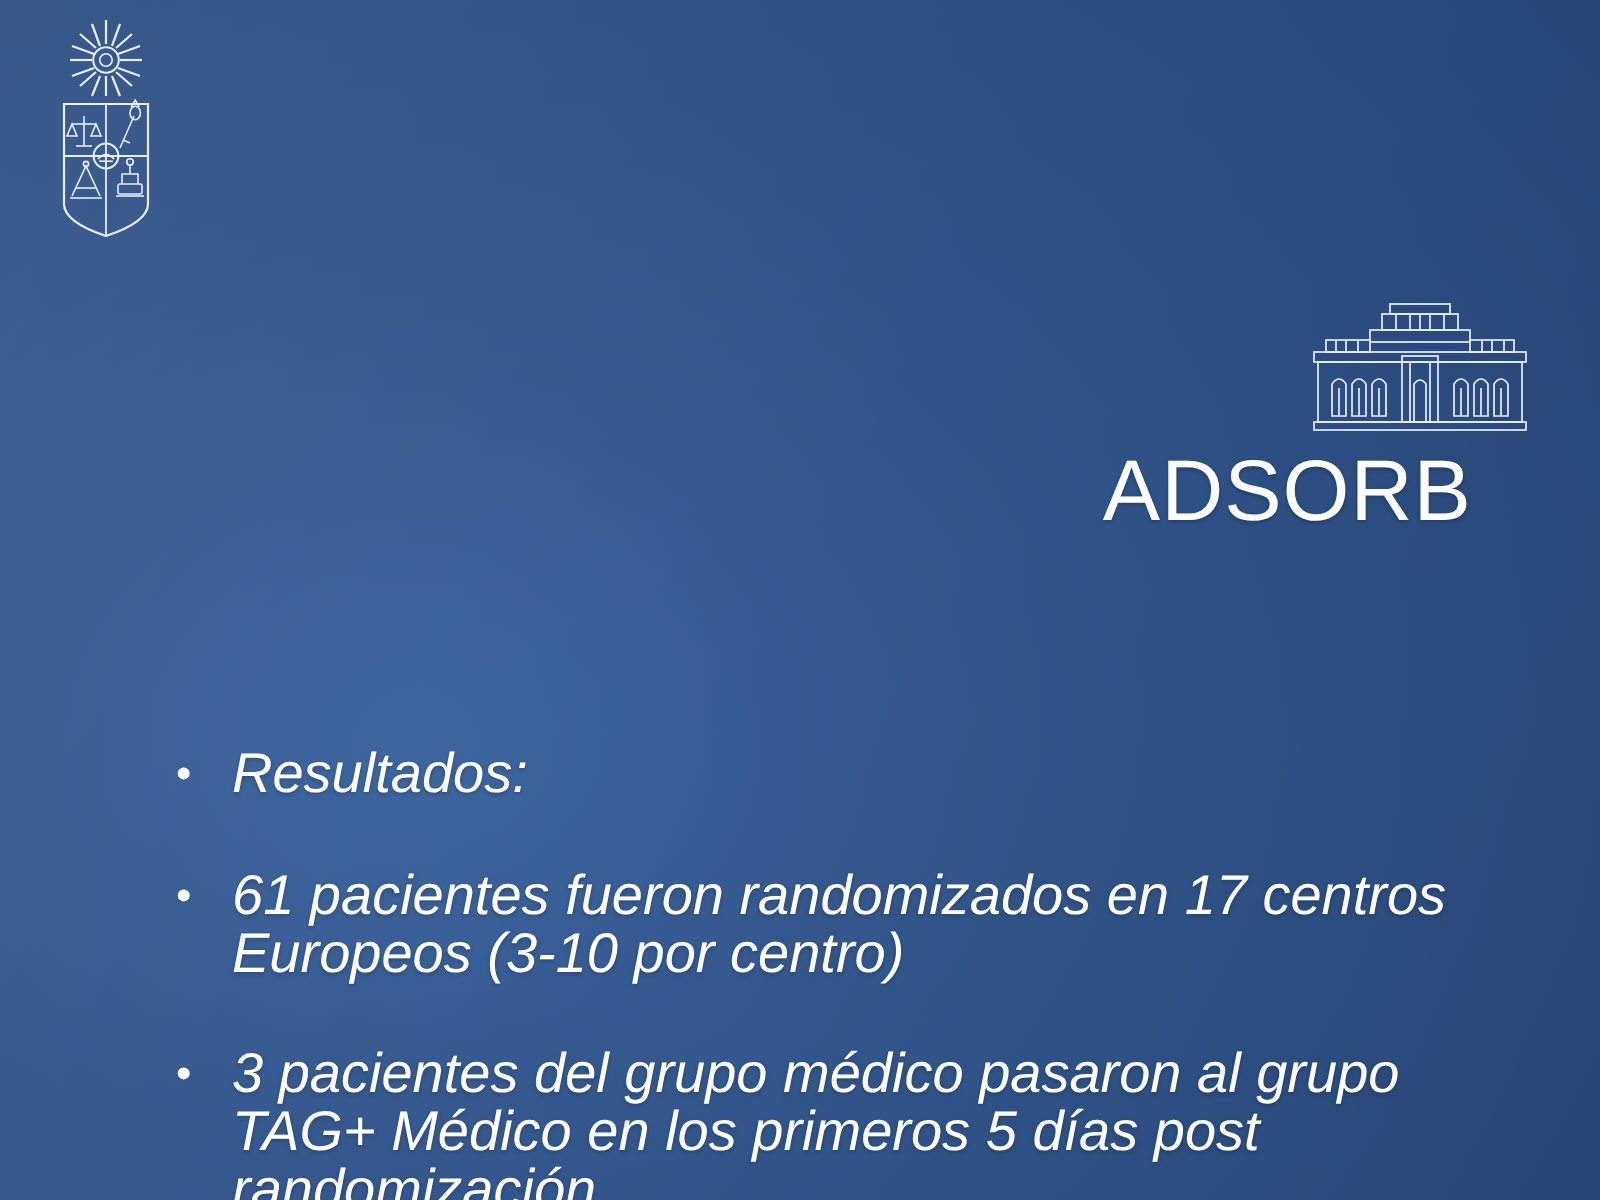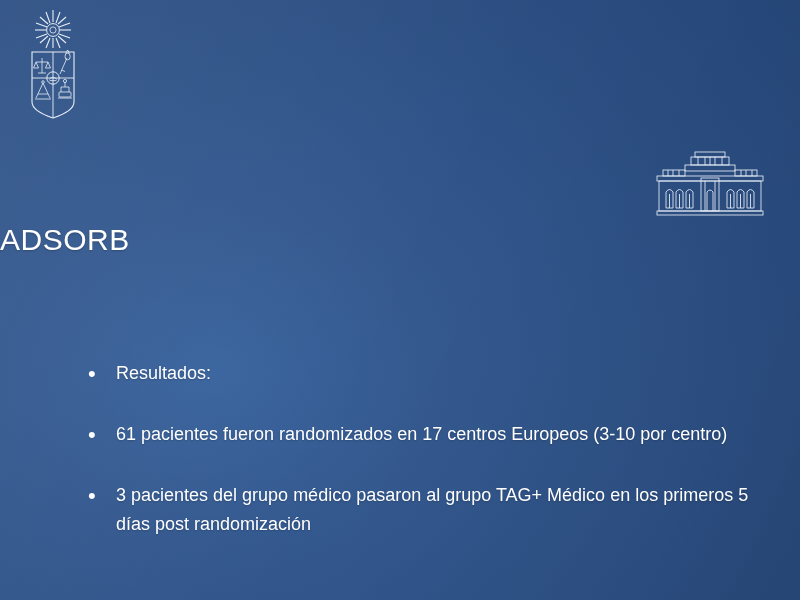--- a/index.html
+++ b/index.html
@@ -56,23 +56,23 @@
     height: 72px;
   }
   .logo-left svg, .logo-right svg { display: block; width: 100%; height: 100%; }
 
   
   .title {
     position: absolute;
     left: 0;
     top: 40px;
     width: 736px;
-    text-align: left;
+    text-align: right;
     color: #ffffff;
-    font-size: 30px;
+    font-size: 43px;
     font-weight: 400;
     letter-spacing: 0.5px;
     line-height: 1.05;
     text-shadow: 0 1px 2px rgba(0,0,0,0.22);
   }
 
   
   .body {
     position: absolute;
     left: 84px;
@@ -89,24 +89,25 @@
     width: 28px;
     color: #ffffff;
     font-size: 22px;
     line-height: 30px;
     text-align: left;
     padding-left: 4px;
   }
   .bullet-text {
     flex: 1 1 auto;
     color: #ffffff;
-    font-size: 18px;
+    font-size: 28px;
     line-height: 29px;
     font-weight: 400;
     text-shadow: 0 1px 2px rgba(0,0,0,0.20);
+    font-style: italic;
   }
 </style>
 </head>
 <body>
 
 <div id="slide">
 
   <div class="logo-left">
     <svg viewBox="0 0 62 112" xmlns="http://www.w3.org/2000/svg">
       <g stroke="#e8eef8" fill="none" stroke-width="0.9">

